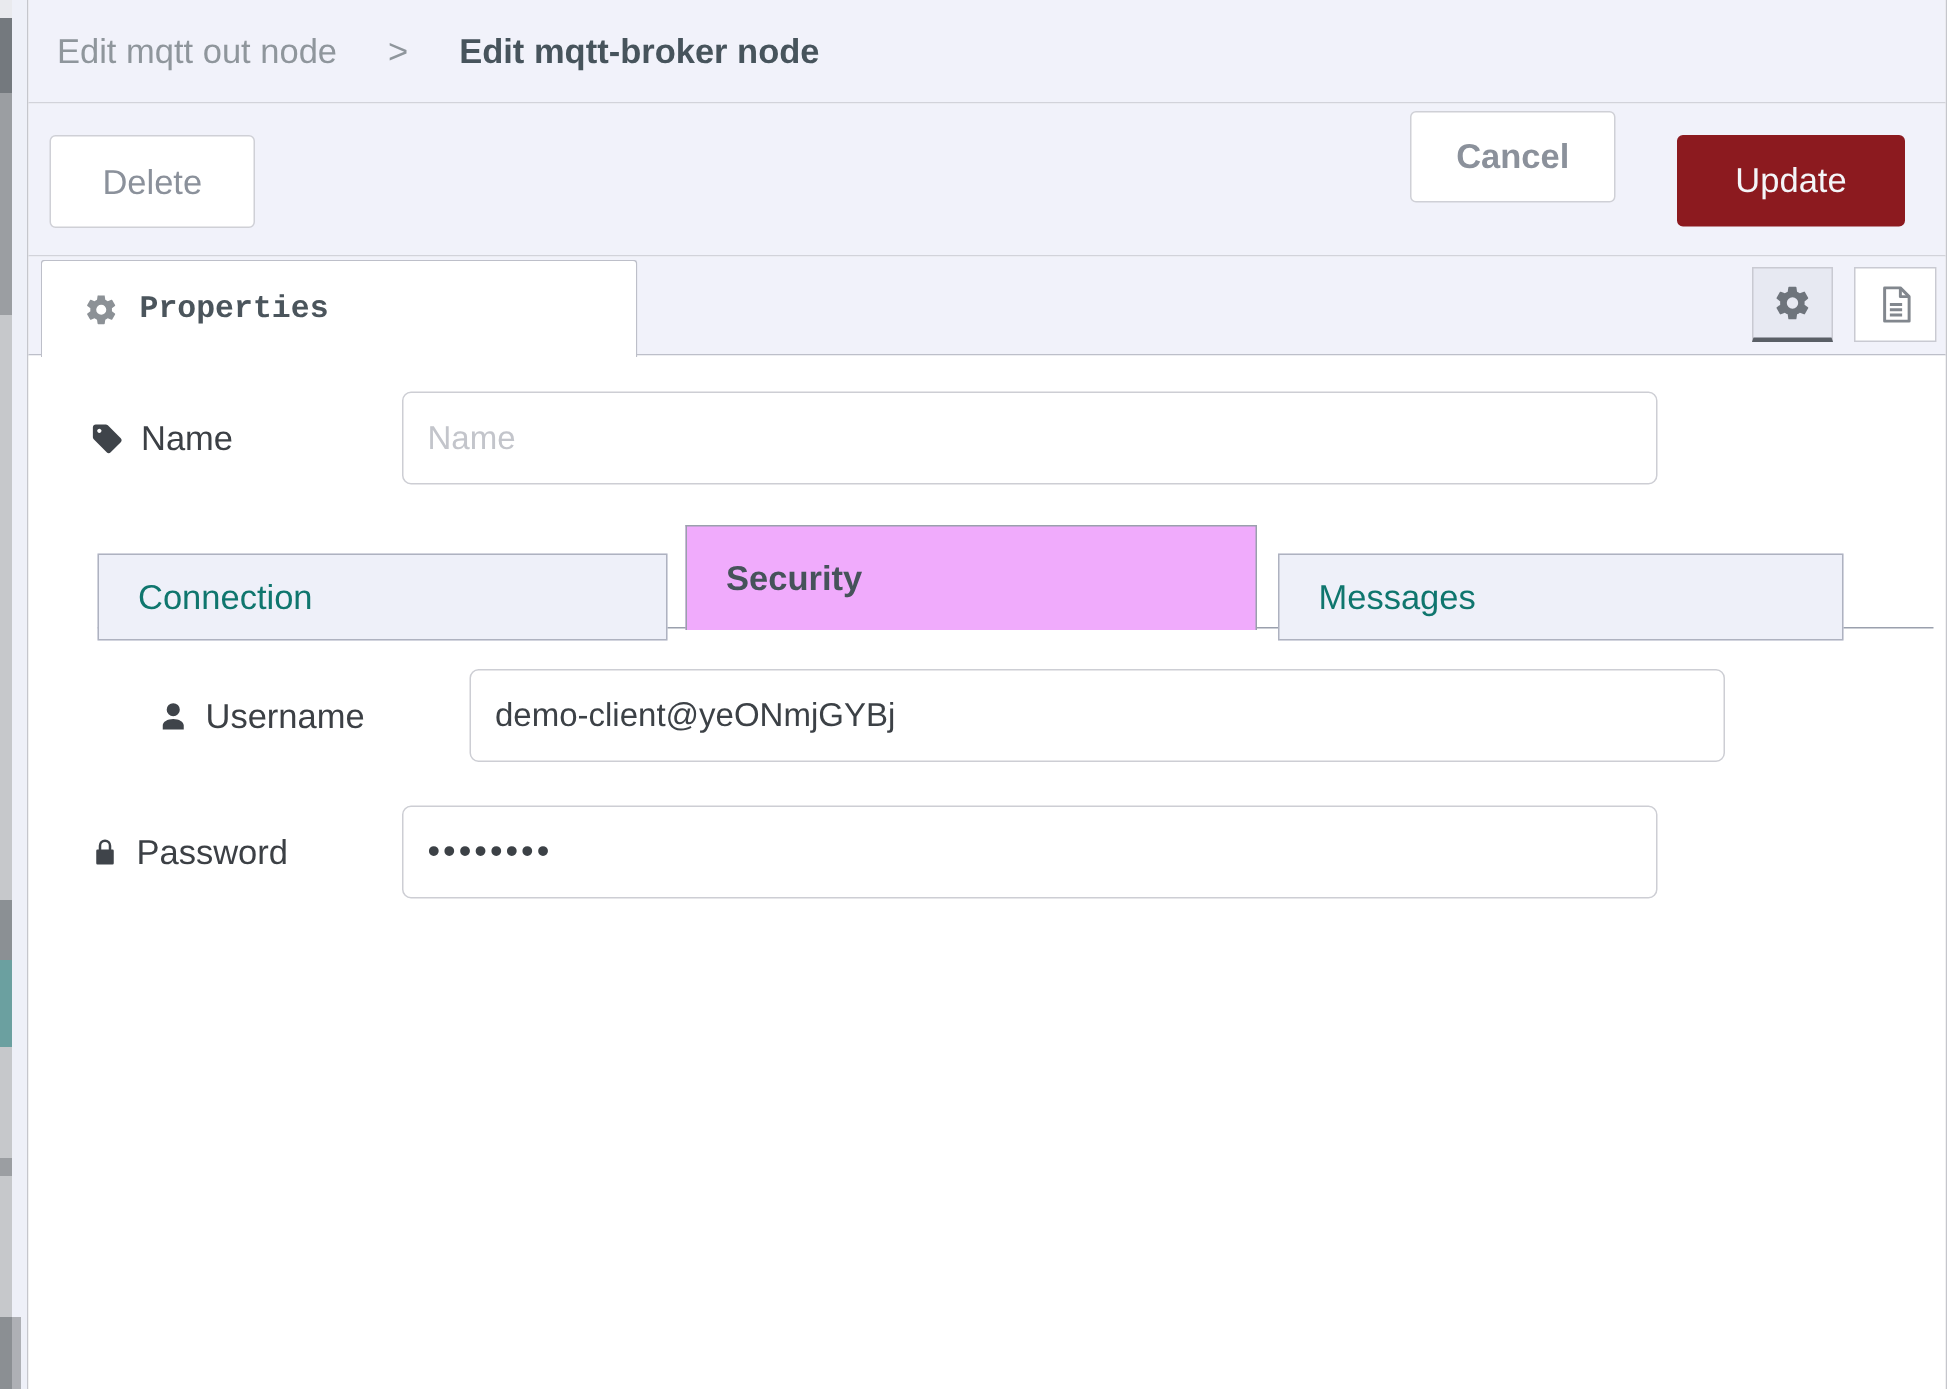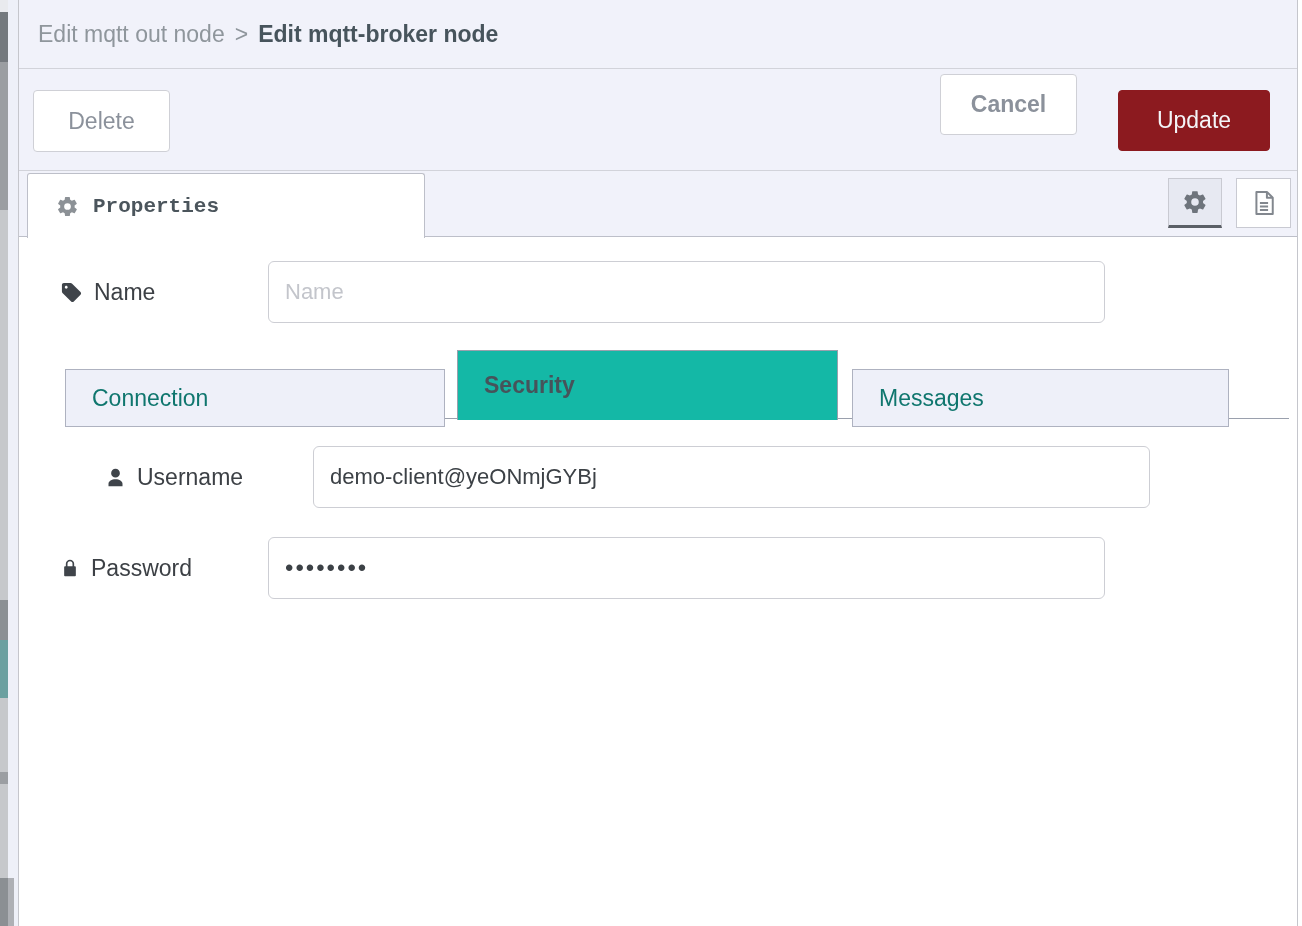--- a/index.html
+++ b/index.html
@@ -23,21 +23,21 @@
 
   
   .panel {
     position:absolute; left:18px; top:0; width:1280px; height:926px;
     border-left:1px solid #c5c6cc; border-right:1px solid #c5c6cc;
     background:#ffffff; display:flex; flex-direction:column;
   }
   .panel-header {
     height:69px; background:#f1f2fa; border-bottom:1px solid #d2d3da;
     display:flex; align-items:center; padding-left:19px;
-    font-size:23px; color:#8f969c; white-space:pre;
+    font-size:23px; color:#8f969c; white-space:pre;gap:24px;
   }
   .crumb-current { font-weight:bold; color:#47545c; }
   .crumb-sep { margin:0 10px; color:#8f969c; }
 
   .button-bar {
     position:relative; height:102px; background:#f1f2fa; border-bottom:1px solid #d2d3da;
   }
   .btn {
     position:absolute; font-size:23px; border-radius:4px; cursor:pointer;
     display:flex; align-items:center; justify-content:center;
@@ -91,21 +91,21 @@
   .ftab {
     position:absolute; display:flex; align-items:center; padding-left:26px;
     font-size:23px; cursor:pointer;
   }
   .ftab-inactive {
     top:13px; height:58px; background:#eef0f9; border:1px solid #aeb2c0; color:#0f766e;
   }
   .ftab-connection { left:0; width:380px; }
   .ftab-active {
     left:392px; width:381px; top:-6px; height:70px; z-index:2;
-    background:#14b8a6; border:1px solid #9aa0ad; border-bottom:none;
+    background:#f0abfc; border:1px solid #9aa0ad; border-bottom:none;
     font-weight:bold; color:#46535a;
   }
   .ftab-messages { left:787px; width:377px; }
 </style>
 </head>
 <body>
 
 <div class="stage">
 
   <div class="bg-strip">

